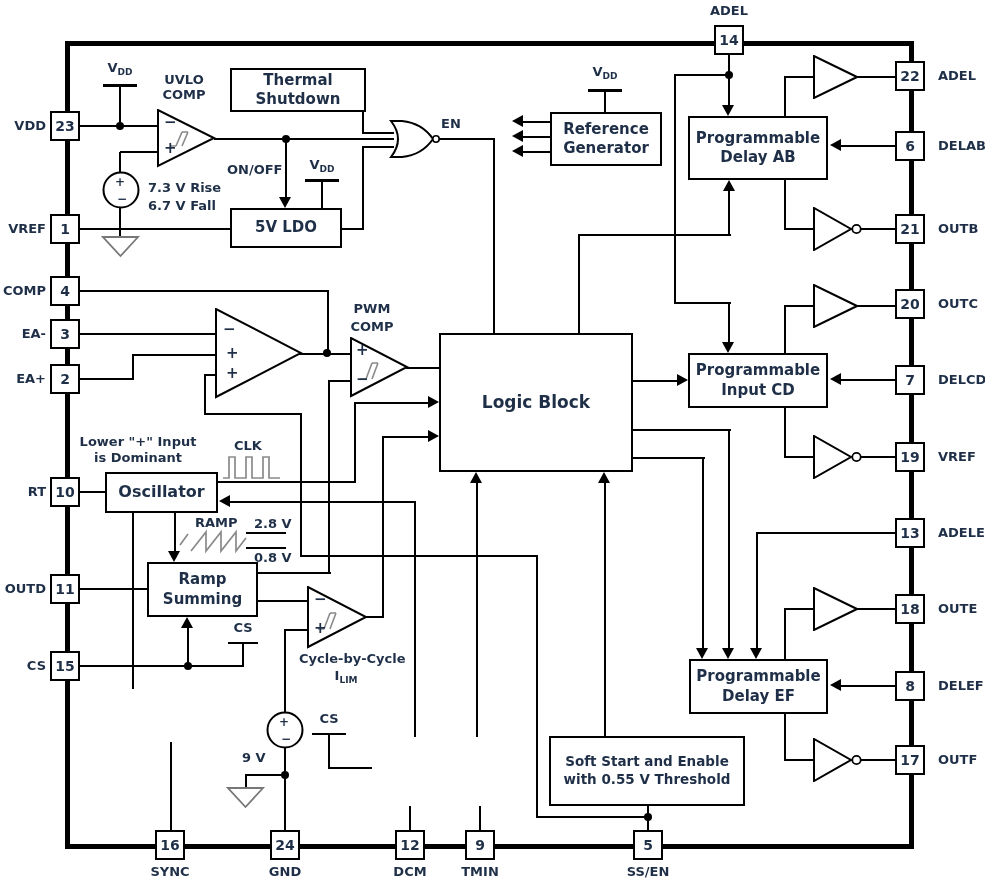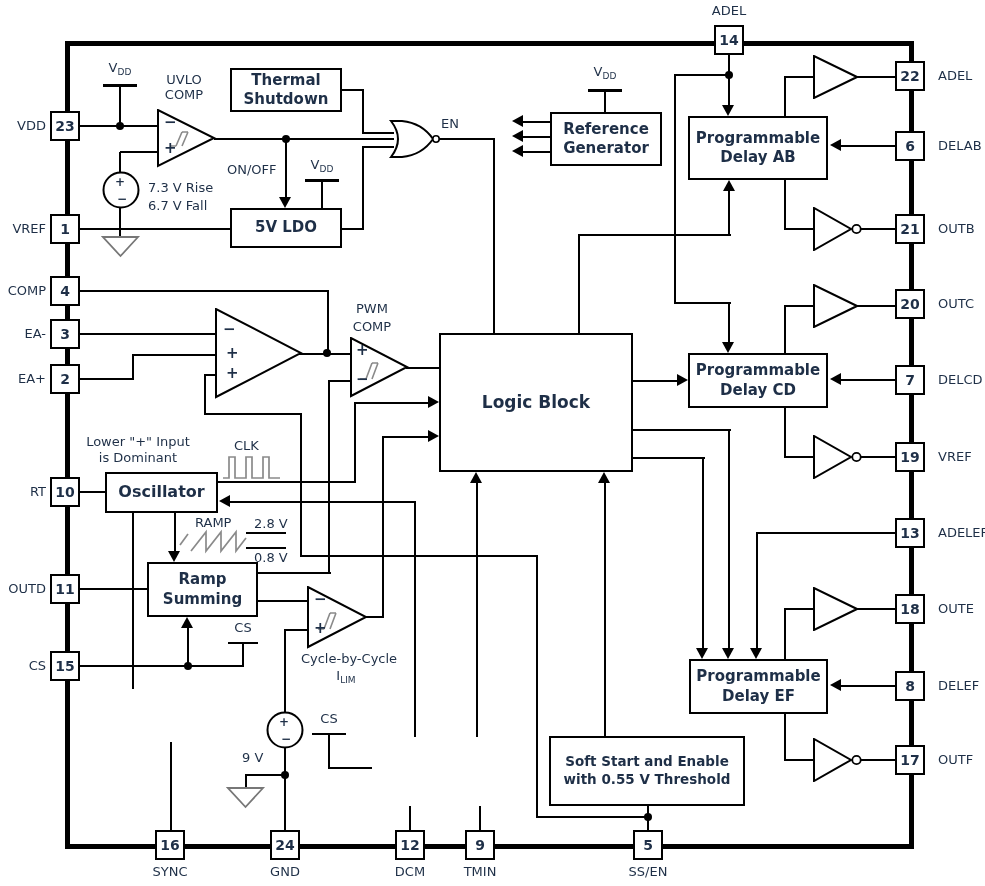--- a/index.html
+++ b/index.html
@@ -8,21 +8,21 @@
          font-family:"DejaVu Sans","Liberation Sans",sans-serif;color:#1e2f47}
   .chip{position:absolute;left:65px;top:41px;width:849px;height:808px;border:5px solid #000;z-index:1}
   .h{position:absolute;height:2px;background:#000;z-index:2}
   .v{position:absolute;width:2px;background:#000;z-index:2}
   .bar{position:absolute;height:3px;background:#000;z-index:2}
   .box{position:absolute;border:2px solid #000;background:#fff;display:flex;flex-direction:column;
        align-items:center;justify-content:center;text-align:center;font-weight:bold;font-size:15px;
        line-height:1.3;z-index:3}
   .pin{position:absolute;width:30px;height:30px;border:2px solid #000;background:#fff;display:flex;
        align-items:center;justify-content:center;font-weight:bold;font-size:14px;z-index:6}
-  .lbl{position:absolute;font-weight:normal;font-size:13px;white-space:nowrap;z-index:4;line-height:1.2}
+  .lbl{position:absolute;font-weight:bold;font-size:13px;white-space:nowrap;z-index:4;line-height:1.2}
   .c{text-align:center}
   .ar{position:absolute;width:0;height:0;z-index:4}
   .ar.r{border-top:6px solid transparent;border-bottom:6px solid transparent;border-left:11px solid #000}
   .ar.l{border-top:6px solid transparent;border-bottom:6px solid transparent;border-right:11px solid #000}
   .ar.u{border-left:6px solid transparent;border-right:6px solid transparent;border-bottom:11px solid #000}
   .ar.d{border-left:6px solid transparent;border-right:6px solid transparent;border-top:11px solid #000}
   .dot{position:absolute;width:8px;height:8px;border-radius:50%;background:#000;z-index:5}
   .shape{position:absolute;z-index:3}
   .sgn{position:absolute;font-weight:bold;font-size:15px;line-height:1;z-index:5}
   .sgn.s{font-size:12px}
@@ -165,38 +165,38 @@
   <div class="ar d" style="left:750px;top:648px"></div>
 
   <div class="dot" style="left:116px;top:122px"></div>
   <div class="dot" style="left:282px;top:135px"></div>
   <div class="dot" style="left:323px;top:349px"></div>
   <div class="dot" style="left:725px;top:71px"></div>
   <div class="dot" style="left:184px;top:662px"></div>
   <div class="dot" style="left:281px;top:771px"></div>
   <div class="dot" style="left:644px;top:813px"></div>
 
-  <div class="box" style="left:230px;top:68px;width:112px;height:44px">
+  <div class="box" style="left:230px;top:68px;width:136px;height:44px">
     <span>Thermal</span>
     <span>Shutdown</span>
   </div>
   <div class="box" style="left:230px;top:208px;width:112px;height:40px">
     <span>5V LDO</span>
   </div>
   <div class="box" style="left:550px;top:112px;width:112px;height:54px">
     <span>Reference</span>
     <span>Generator</span>
   </div>
   <div class="box" style="left:688px;top:116px;width:140px;height:64px">
     <span>Programmable</span>
     <span>Delay AB</span>
   </div>
   <div class="box" style="left:688px;top:353px;width:140px;height:55px">
     <span>Programmable</span>
-    <span>Delay CD</span>
+    <span>Input CD</span>
   </div>
   <div class="box" style="left:689px;top:659px;width:139px;height:55px">
     <span>Programmable</span>
     <span>Delay EF</span>
   </div>
   <div class="box" style="left:105px;top:472px;width:113px;height:41px;font-size:16px">
     <span>Oscillator</span>
   </div>
   <div class="box" style="left:439px;top:333px;width:194px;height:139px;font-size:17px">
     <span>Logic Block</span>

